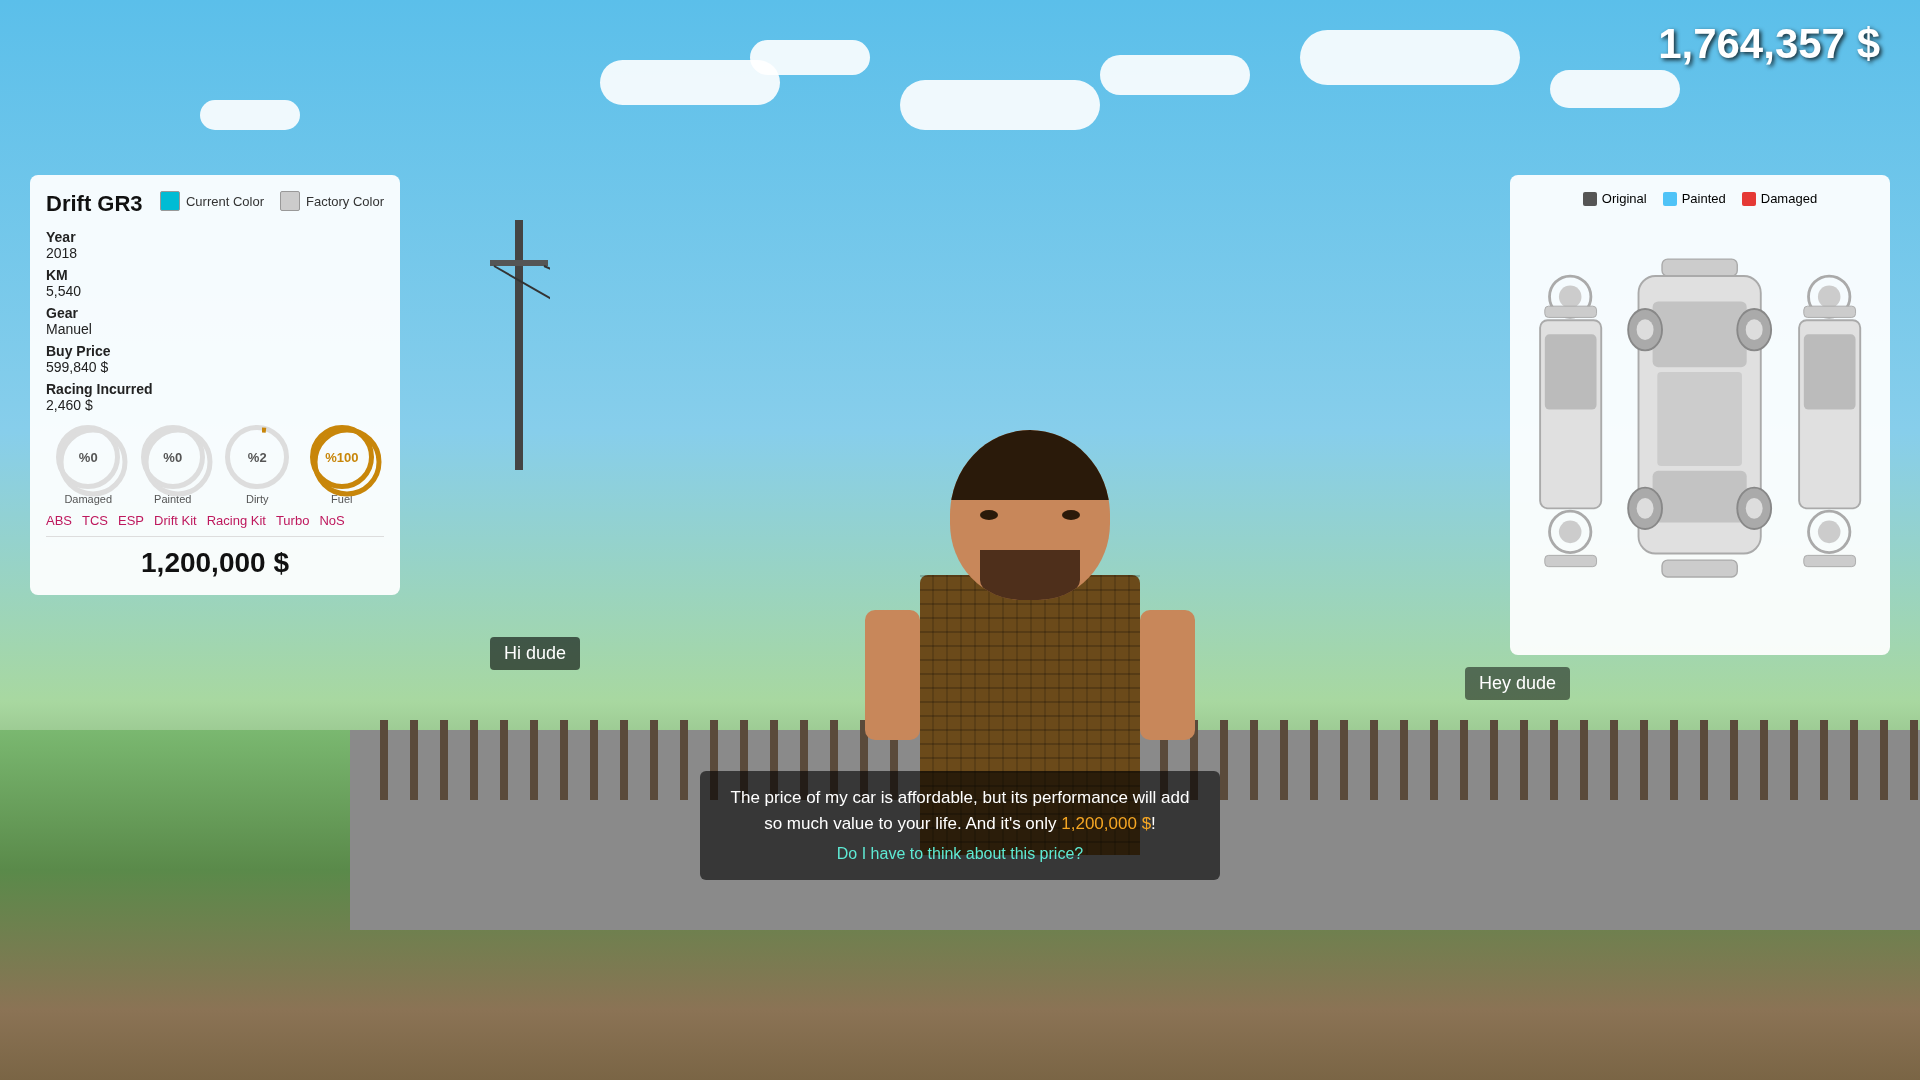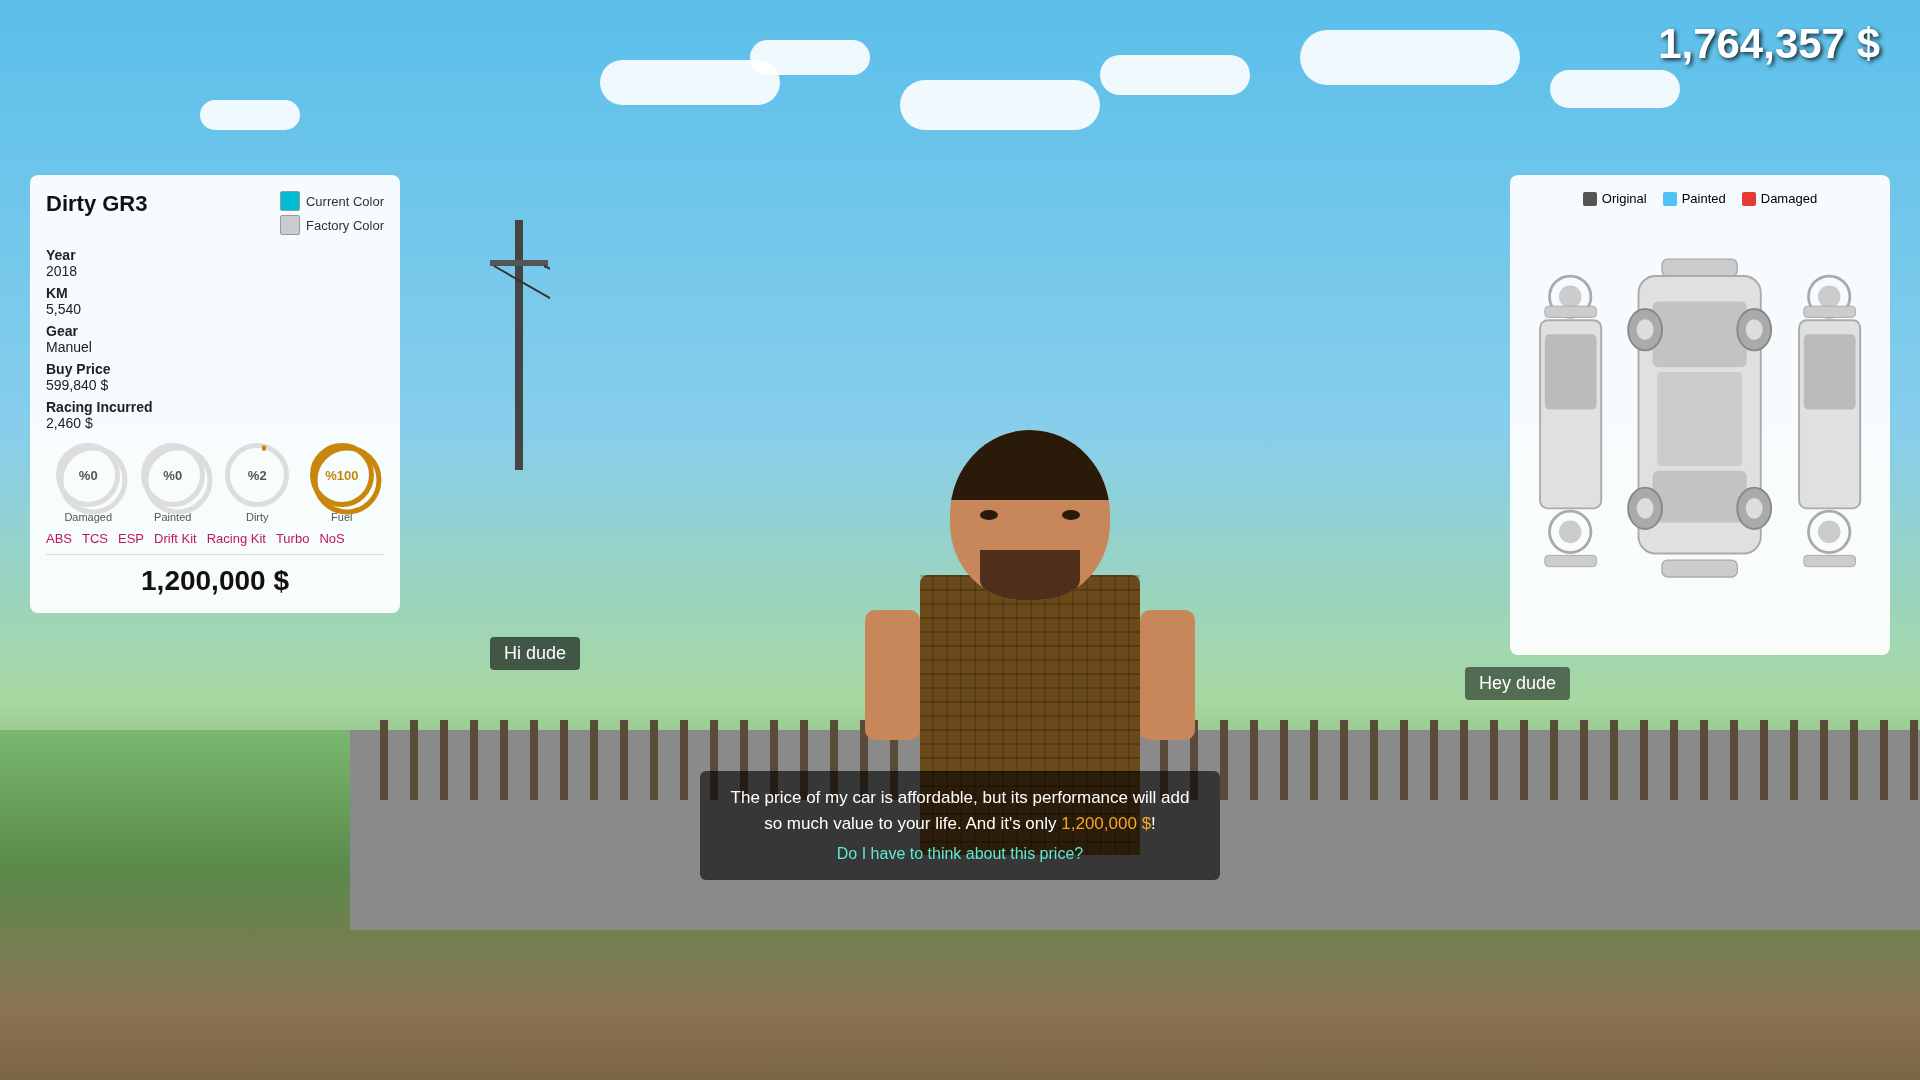--- a/index.html
+++ b/index.html
@@ -99,22 +99,21 @@
     }
 
     .car-name {
       font-size: 22px;
       font-weight: bold;
       color: #111;
     }
 
     .color-indicators {
       display: flex;
-      flex-direction: column;
-      gap: 4px;
+      gap: 16px;
       align-items: center;
     }
 
     .color-row {
       display: flex;
       align-items: center;
       gap: 6px;
       font-size: 13px;
       color: #333;
     }
@@ -382,21 +381,21 @@
   <rect x="25" y="0" width="8" height="250" fill="#444"></rect>
   <rect x="0" y="40" width="58" height="6" fill="#555"></rect>
   <line x1="4" y1="46" x2="150" y2="130" stroke="#333" stroke-width="2"></line>
   <line x1="54" y1="46" x2="200" y2="110" stroke="#333" stroke-width="2"></line>
 </svg>
 
 <div class="money-display">1,764,357 $</div>
 
 <div class="car-panel">
   <div class="car-panel-header">
-    <span class="car-name">Dirty GR3</span>
+    <span class="car-name">Drift GR3</span>
     <div class="color-indicators">
       <div class="color-row">
         <div class="color-swatch" style="background:#00bcd4;"></div>
         <span>Current Color</span>
       </div>
       <div class="color-row">
         <div class="color-swatch" style="background:#cccccc;"></div>
         <span>Factory Color</span>
       </div>
     </div>

